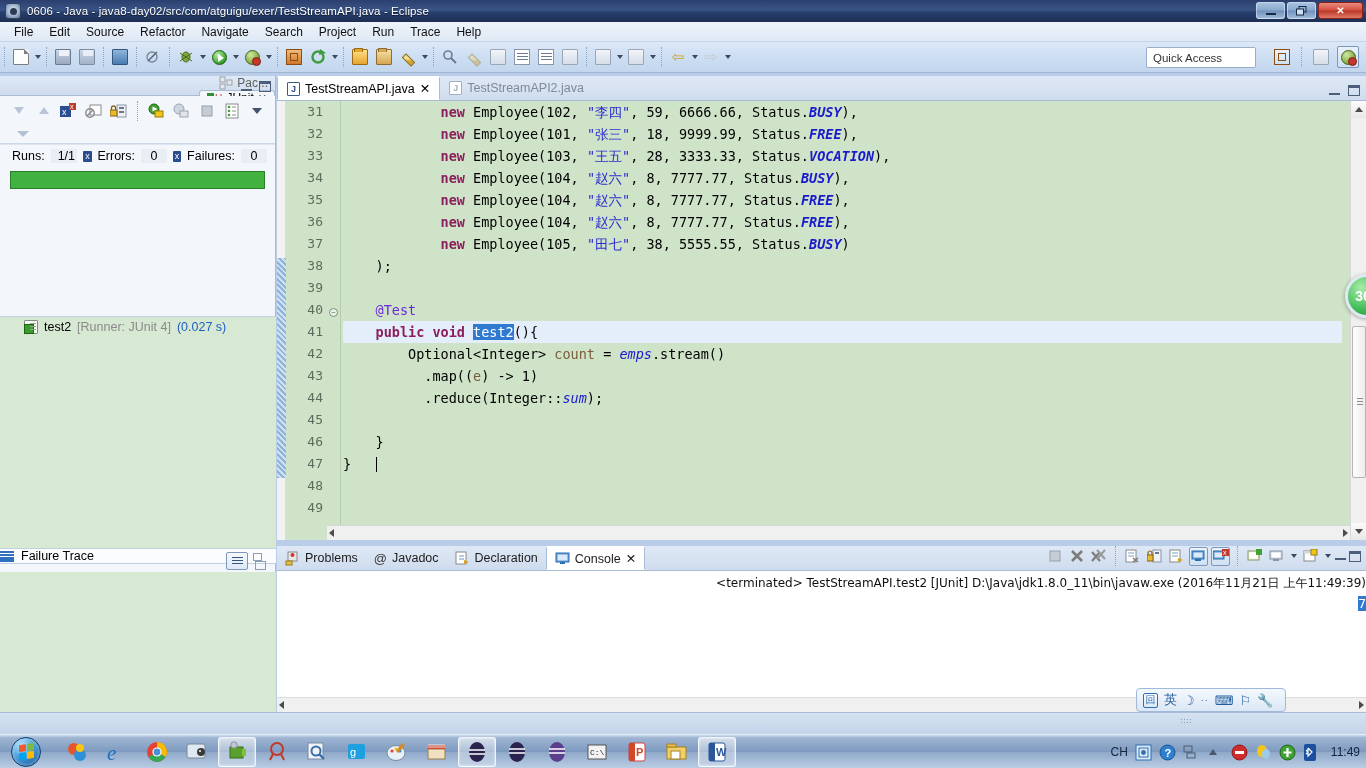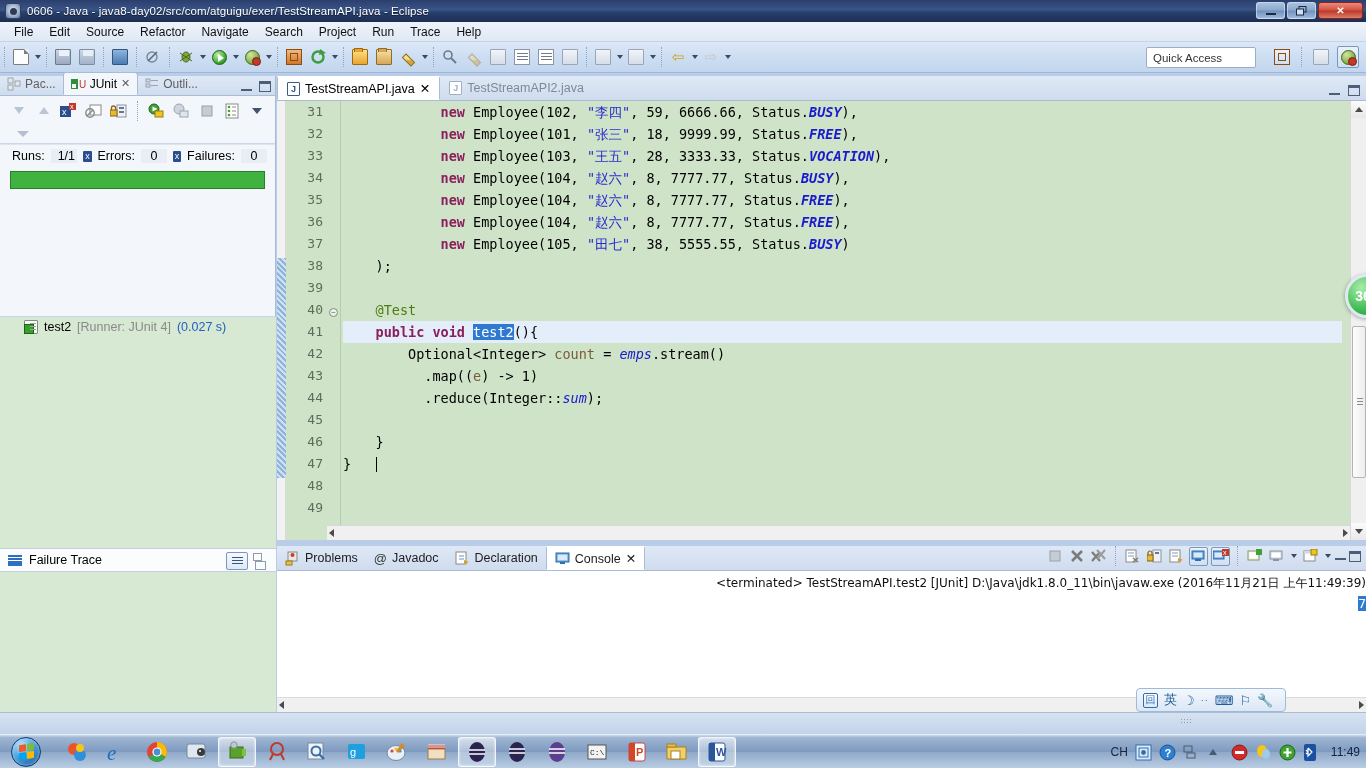--- a/index.html
+++ b/index.html
@@ -114,21 +114,21 @@
 
   
   .leftpane{
     position:absolute;left:0;top:76px;width:276px;height:636px;
     background:#f3f7fc;
     border-right:1px solid #a8bcd6;
   }
   .view-tabs{
     height:20px;display:flex;align-items:flex-end;
     background:linear-gradient(to bottom,#dfe9f6,#cfdcee);
-    border-bottom:1px solid #a8bcd6;position:relative;
+    border-bottom:1px solid #a8bcd6;position:relative;flex-direction:column;
   }
   .vtab{
     display:flex;align-items:center;gap:4px;height:23px;padding:0 7px;
     font-size:12px;color:#606060;cursor:default;border-top-left-radius:3px;border-top-right-radius:3px;
   }
   .vtab.active{
     background:#f3f7fc;color:#000;border:1px solid #a8bcd6;border-bottom:1px solid #f3f7fc;
     font-weight:normal;
   }
   .vtab .tabclose{ font-size:11px;color:#5a5a5a; }
@@ -171,23 +171,23 @@
   }
   .tree-ic:before{content:"";position:absolute;left:-1px;bottom:-1px;width:8px;height:8px;
     background:#36a02b;border:1px solid #1d6215;}
   .tree-ic:after{content:"";position:absolute;right:1px;top:2px;width:6px;height:1px;
     box-shadow:0 3px 0 #9aa79a,0 6px 0 #9aa79a;background:#9aa79a;}
   .tree-name{color:#000;}
   .tree-runner{color:#8a8a8a;}
   .tree-time{color:#2060c0;}
 
   .failure-trace{
-    position:absolute;left:0;top:472px;width:276px;height:24px;background:#fbfcfe;
+    position:absolute;left:0;top:472px;width:276px;height:16px;background:#fbfcfe;
     display:flex;align-items:center;border-top:1px solid #c2d0e0;border-bottom:1px solid #c2d0e0;
-    padding-left:8px;gap:7px;
+    gap:7px;
   }
   .ft-ic{ width:14px;height:11px; background:#2f6fc0;
     background-image:linear-gradient(#2f6fc0 2px,#fff 2px,#fff 3px,#2f6fc0 3px,#2f6fc0 5px,#fff 5px,#fff 6px,#2f6fc0 6px);}
   .ft-label{ font-size:12.5px;color:#000; }
   .ft-btns{ position:absolute;right:6px;top:3px;display:flex;gap:4px;align-items:center;}
   .ft-b1{ width:22px;height:18px;border:1px solid #7d97ba;border-radius:2px;
     background:linear-gradient(#f6f9fd,#dde8f5);position:relative;}
   .ft-b1:after{content:"";position:absolute;left:5px;top:4px;width:11px;height:1px;
     box-shadow:0 3px 0 #33557f,0 6px 0 #33557f;background:#33557f;}
   .ft-b2{ width:18px;height:18px;position:relative;}
@@ -241,21 +241,21 @@
   }
   .ln, .cl{ height:22px;line-height:22px;white-space:pre; }
   .ln{ font-family:"DejaVu Sans Mono","Liberation Mono",monospace;font-size:13px;color:#5f6b5c;padding-right:4px;}
   .cl.hl{ background:#e4eefb; }
   .ln.hl{ background:transparent; }
   .kw{ color:#8a1f5c; font-weight:bold;}
   .str{ color:#2a2ad0;}
   .fld{ color:#1a1acd; font-style:italic;}
   .stat{ color:#1a1acd; font-style:italic; font-weight:bold;}
   .param{ color:#7a5c3a;}
-  .annot{ color:#4d7c0f;}
+  .annot{ color:#6d28d9;}
   .sel{ background:#2f79d0;color:#fff;}
   .plain{ color:#000; }
   .caret{ display:inline-block;width:1px;height:15px;background:#000;vertical-align:-3px;}
 
   .vscroll{
     position:absolute;right:0;top:0;width:16px;height:439px;
     background:#f0f0f0;border-left:1px solid #d8d8d8;
   }
   .vsb-up,.vsb-dn{ width:16px;height:17px;display:flex;align-items:center;justify-content:center;
     background:linear-gradient(#fbfbfb,#e8e8e8);}

